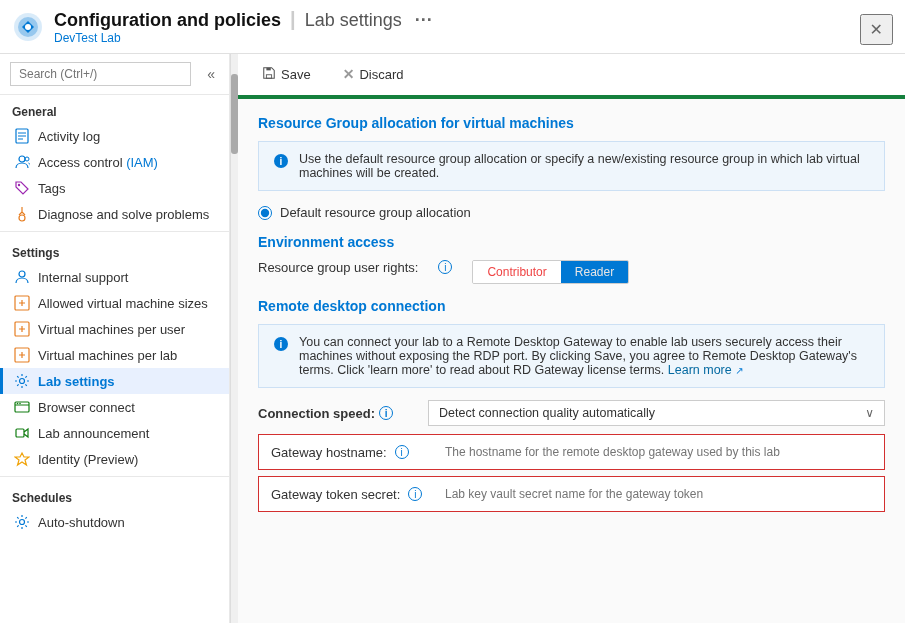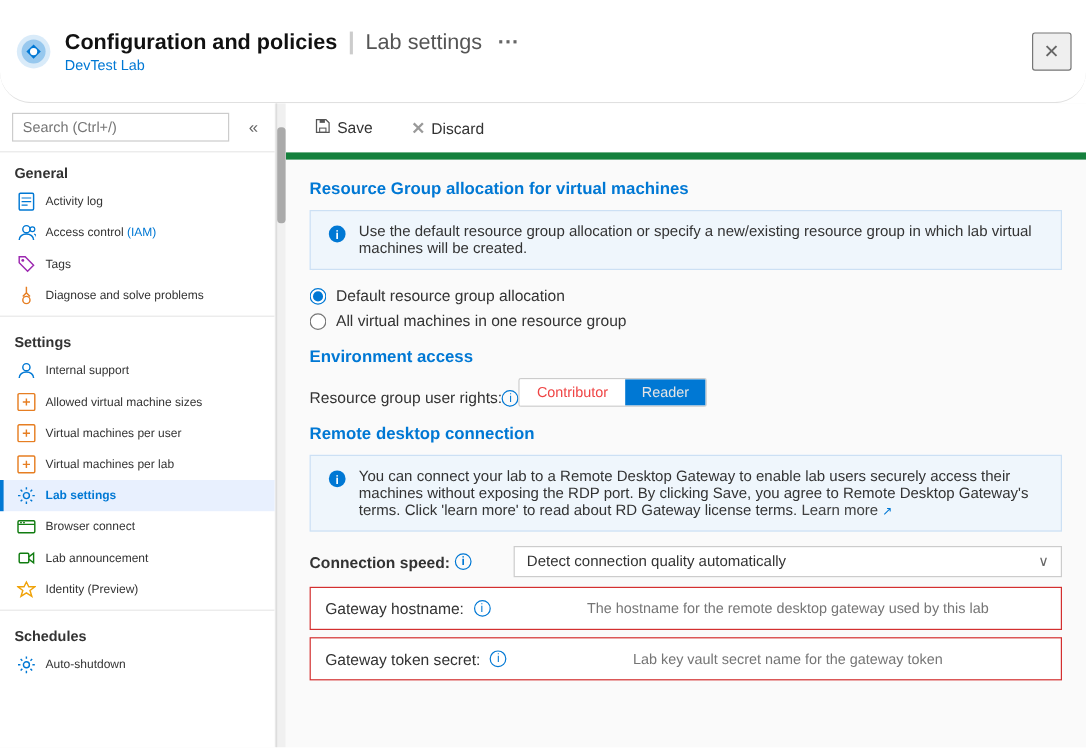--- a/index.html
+++ b/index.html
@@ -1,23 +1,22 @@
 <!DOCTYPE html>
 <html><head>
   <meta charset="utf-8">
   <style>
     * { box-sizing: border-box; margin: 0; padding: 0; }
     body { font-family: 'Segoe UI', Arial, sans-serif; font-size: 13px; color: #333; background: #fff; width: 905px; height: 623px; overflow: hidden; display: flex; flex-direction: column; }
 
     
     .title-bar {
-      display: flex; align-items: center; justify-content: space-between;
-      padding: 24px 12px; border-bottom: 1px solid #e0e0e0; background: #fff;
+      display: flex; align-items: flex-end; justify-content: space-between;
+      padding: 8px 12px; border-bottom: 1px solid #e0e0e0; background: #fff;
       min-height: 52px;
-      border-radius: 26px;
     }
     .title-left { display: flex; align-items: center; gap: 10px; }
     .app-icon { width: 32px; height: 32px; }
     .title-text h1 { font-size: 18px; font-weight: 600; color: #111; }
     .title-text .subtitle { font-size: 12px; color: #0078d4; }
     .title-divider { color: #ccc; font-size: 20px; margin: 0 4px; }
     .title-section { font-size: 18px; font-weight: 300; color: #555; }
     .title-dots { color: #666; font-size: 18px; cursor: pointer; margin-left: 8px; }
     .close-btn { font-size: 16px; color: #666; cursor: pointer; padding: 4px 8px; }
 
@@ -46,30 +45,30 @@
     .sidebar-item {
       display: flex; align-items: center; gap: 8px; padding: 5px 12px 5px 14px;
       cursor: pointer; color: #333; font-size: 13px; position: relative;
     }
     .sidebar-item.active { background: #e8f0fe; color: #0078d4; font-weight: 600; }
     .sidebar-item.active::before {
       content: ''; position: absolute; left: 0; top: 0; bottom: 0; width: 3px; background: #0078d4;
     }
     .sidebar-item .si-icon { width: 16px; height: 16px; flex-shrink: 0; display: flex; align-items: center; justify-content: center; font-size: 14px; }
     .sidebar-divider { height: 1px; background: #e8e8e8; margin: 4px 0; }
-    .sidebar-item .si-label { font-size: 10px; }
+    .sidebar-item .si-label { font-size: 13px; }
     .sidebar-item .si-label .iam { color: #0078d4; }
 
     
     .content-area { flex: 1; overflow-y: auto; background: #fafafa; display: flex; flex-direction: column; }
 
     
     .toolbar {
-      display: flex; align-items: flex-end; gap: 16px; padding: 8px 16px;
-      background: #fff; border-bottom: 6px solid #15803d; min-height: 40px;
+      display: flex; align-items: flex-start; gap: 16px; padding: 8px 16px;
+      background: #fff; border-bottom: 4px solid #15803d; min-height: 40px;
     }
     .toolbar-btn {
       display: flex; align-items: center; gap: 5px; cursor: pointer; font-size: 13px; color: #333;
       padding: 4px 8px; border: none; background: none;
     }
     .toolbar-btn .icon { font-size: 14px; }
 
     
     .content-body { padding: 16px 20px; flex: 1; }
 
@@ -83,42 +82,42 @@
     }
     .info-box .info-icon { color: #0078d4; font-size: 16px; flex-shrink: 0; margin-top: 1px; }
 
     
     .radio-group { margin-bottom: 14px; }
     .radio-item { display: flex; align-items: flex-end; gap: 8px; margin-bottom: 6px; font-size: 13px; }
     .radio-item input[type=radio] { accent-color: #0078d4; width: 14px; height: 14px; }
 
     
     .env-access { margin-bottom: 14px; }
-    .env-access-row { display: flex; align-items: flex-end; gap: 0; margin-top: 6px; }
+    .env-access-row { display: flex; align-items: flex-start; gap: 20px; margin-top: 6px; }
     .env-access-label { font-size: 13px; color: #333; }
     .info-circle { display: inline-flex; align-items: center; justify-content: center; width: 14px; height: 14px; border: 1px solid #0078d4; border-radius: 50%; font-size: 10px; color: #0078d4; cursor: pointer; }
 
     
     .toggle-group { display: flex; border: 1px solid #ccc; border-radius: 2px; overflow: hidden; }
     .toggle-btn { padding: 4px 14px; font-size: 12px; cursor: pointer; border: none; background: #fff; color: #ef4444; }
     .toggle-btn.active { background: #0078d4; color: #e5e5e5; }
 
     
     .remote-section { margin-bottom: 14px; }
 
     
     .field-row {
       display: flex; align-items: center; gap: 10px; padding: 8px 12px;
       border: 1px solid #e00; margin-bottom: 6px; background: #fff;
     }
     .field-row:last-child { margin-bottom: 0; }
     .field-label { font-size: 13px; color: #333; min-width: 160px; display: flex; align-items: center; gap: 8px; }
     .field-input {
       flex: 1; border: none; outline: none; font-size: 12px; color: #6d28d9;
-      padding: 2px 4px; background: transparent; text-align: center;
+      padding: 2px 4px; background: transparent;
     }
 
     
     .dropdown-row { display: flex; align-items: center; gap: 10px; margin-bottom: 6px; }
     .dropdown-label { font-size: 13px; color: #333; min-width: 160px; display: flex; align-items: center; gap: 4px; font-weight: bold; }
     .dropdown {
       flex: 1; border: 1px solid #ccc; padding: 5px 10px; font-size: 12.5px; color: #333;
       display: flex; align-items: center; justify-content: space-between; background: #fff; cursor: pointer;
     }
     .dropdown .chevron { font-size: 12px; color: #666; }
@@ -354,24 +353,20 @@
             </svg>
         </span>
         <span>Use the default resource group allocation or specify a new/existing resource group in which lab virtual machines will be created.</span>
       </div>
 
       <div class="radio-group">
         <div class="radio-item">
           <input type="radio" name="rg-allocation" checked="" style="">
           <span>Default resource group allocation</span>
         </div>
-        <div class="radio-item">
-          <input type="radio" name="rg-allocation" style="">
-          <span>All virtual machines in one resource group</span>
-        </div>
       </div>
 
       <div class="env-access">
         <div class="section-heading">Environment access</div>
         <div class="env-access-row">
           <span class="env-access-label">Resource group user rights:</span>
           <span class="info-circle">i</span>
           <div class="toggle-group">
             <button class="toggle-btn">Contributor</button>
             <button class="toggle-btn active">Reader</button>
@@ -385,21 +380,21 @@
         <div class="info-box" style="margin-bottom:12px;">
           <span class="info-icon">
             <svg width="16" height="16" viewBox="0 0 16 16">
                 <circle cx="8" cy="8" r="7" fill="#0078d4"></circle>
                 <text x="8" y="12" text-anchor="middle" fill="#fff" font-size="10" font-weight="bold">i</text>
               </svg>
           </span>
           <span>
             <span>You can connect your lab to a Remote Desktop Gateway to enable lab users securely access their machines without exposing the RDP port. By clicking Save, you agree to Remote Desktop Gateway's terms. Click 'learn more' to read about RD Gateway license terms.</span>
             <span style="color:#0078d4; cursor:pointer;"> </span>
-            <span style="color:#404040; cursor:pointer;">Learn more</span>
+            <span style="color:#0369a1; cursor:pointer;">Learn more</span>
             <span style="color:#0078d4; font-size:10px;"> ↗</span>
           </span>
         </div>
 
         <div class="dropdown-row">
           <span class="dropdown-label">
             <span>Connection speed:</span>
             <span class="info-circle">i</span>
           </span>
           <div class="dropdown">

